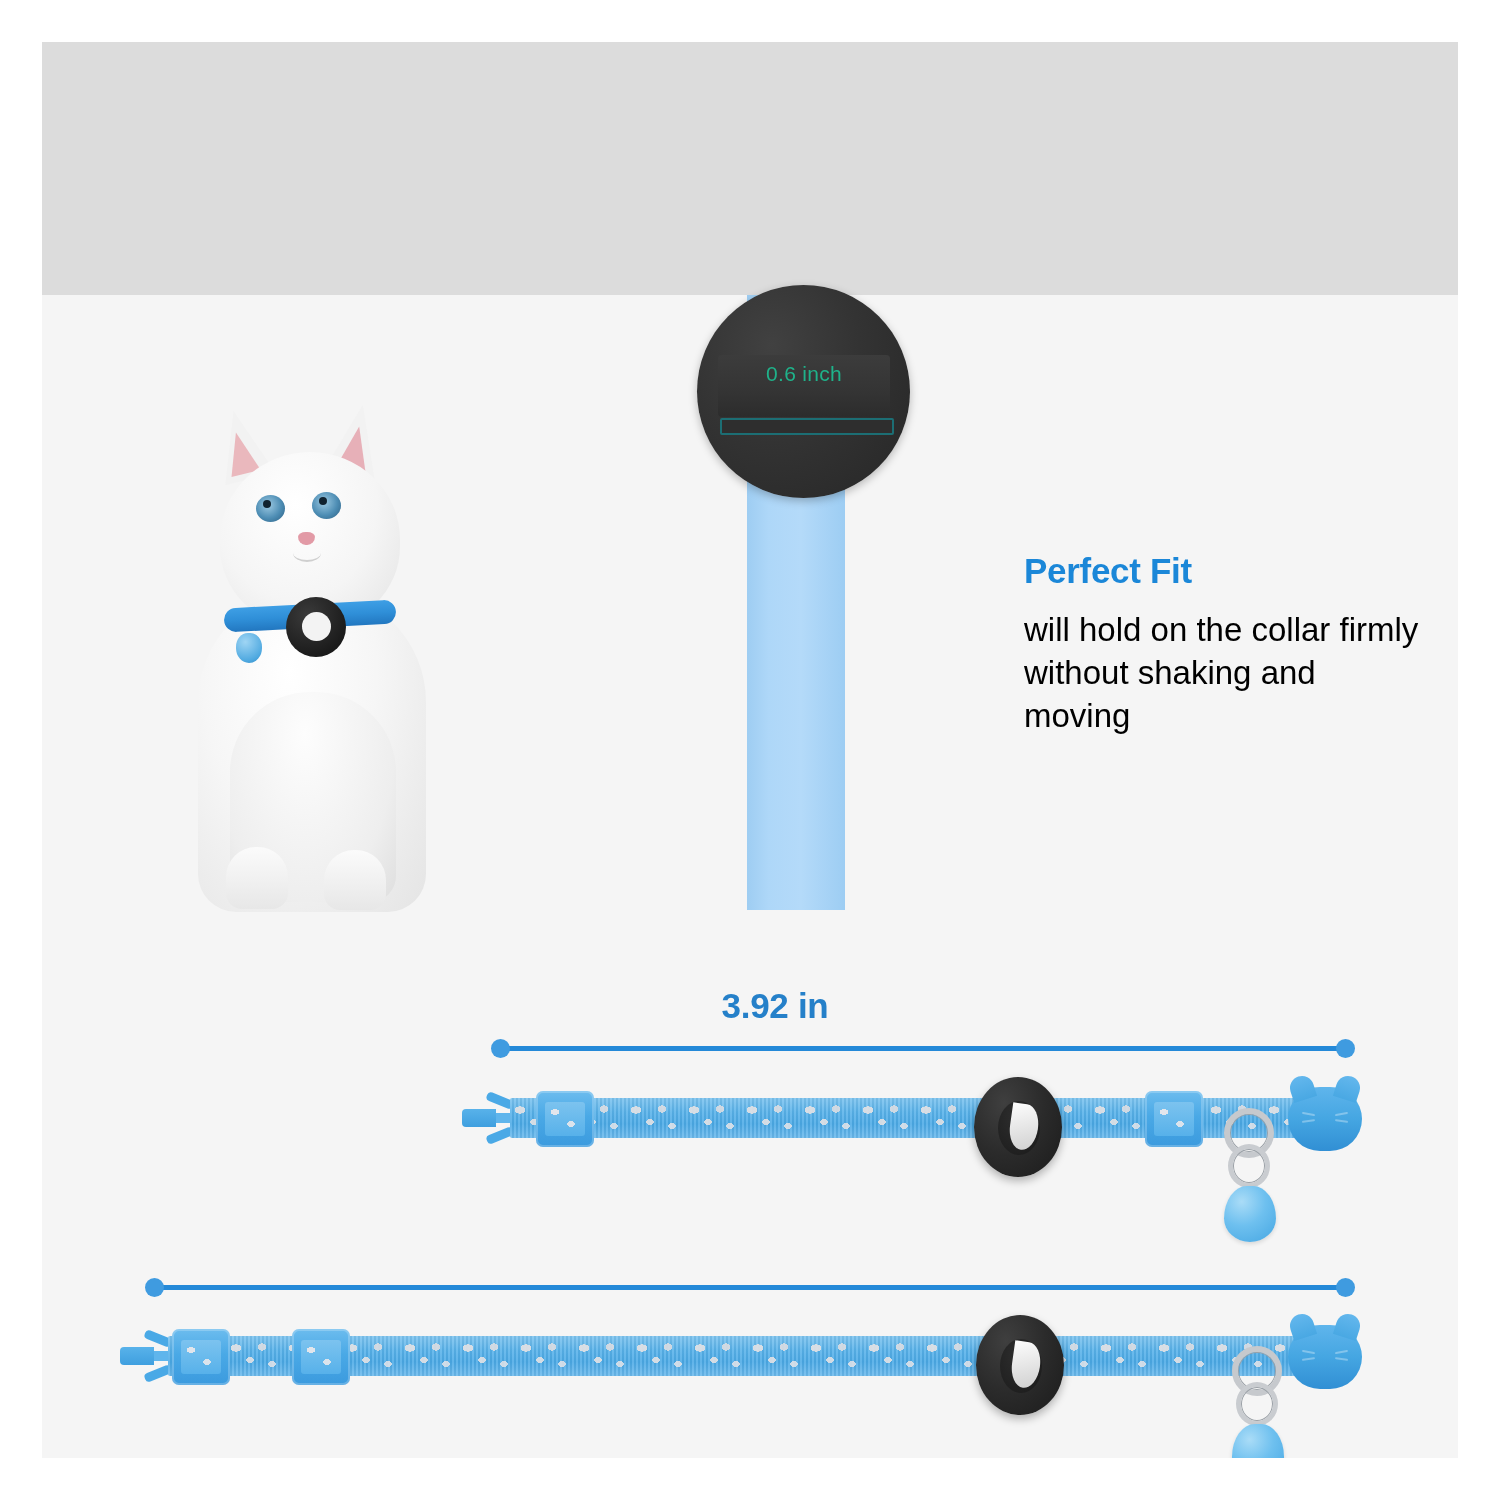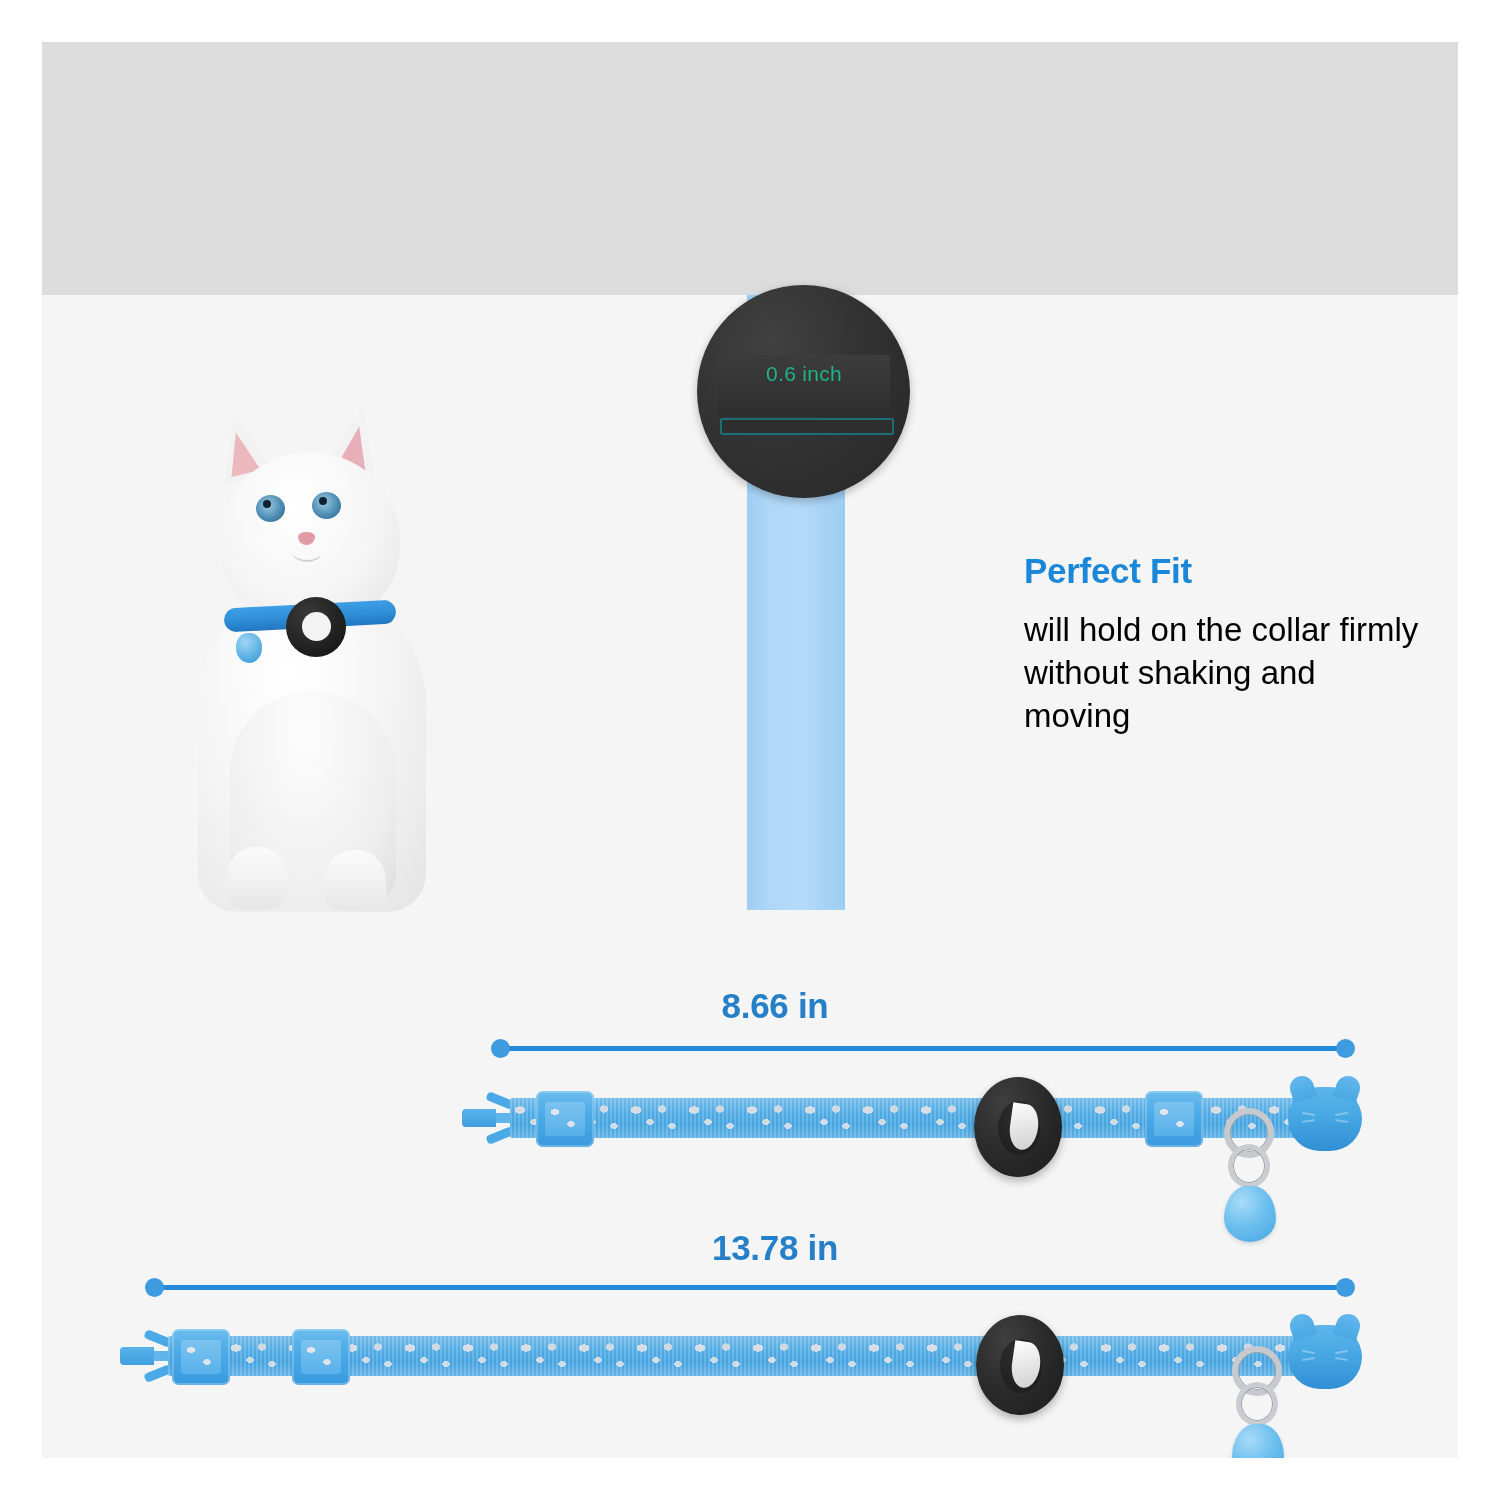--- a/index.html
+++ b/index.html
@@ -196,21 +196,21 @@
 
     <div class="vstrap"></div>
     <div class="holder-circle"></div>
     <div class="holder-slot"></div>
     <div class="slot-text">0.6 inch</div>
     <div class="slot-rule"></div>
 
     <div class="pf-head">Perfect Fit</div>
     <div class="pf-body">will hold on the collar firmly without shaking and moving</div>
 
-    <div class="mlabel" style="left:583px; top:944px; width:300px;">8.66 in</div>
+    <div class="mlabel" style="left:583px; top:944px; width:300px;">3.92 in</div>
     <div class="mline" style="left:458px; top:1004px; width:845px;"></div>
     <div class="mdot" style="left:449px; top:997px;"></div>
     <div class="mdot" style="left:1294px; top:997px;"></div>
 
     <div class="collar" style="left:420px; top:1040px; width:900px;">
       <div class="prong" style="left:0px;">
         <div class="prong-f1"></div>
         <div class="prong-f2"></div>
         <div class="prong-f3"></div>
         <div class="prong-stem"></div>
@@ -232,21 +232,20 @@
       <div class="catclasp" style="left:826px;">
         <div class="clasp-face">
           <i style="left:0;top:4px;width:13px;transform:rotate(10deg);"></i>
           <i style="left:0;top:11px;width:13px;transform:rotate(-8deg);"></i>
           <i style="right:0;top:4px;width:13px;transform:rotate(-10deg);"></i>
           <i style="right:0;top:11px;width:13px;transform:rotate(8deg);"></i>
         </div>
       </div>
     </div>
 
-    <div class="mlabel" style="left:583px; top:1186px; width:300px;">13.78 in</div>
     <div class="mline" style="left:112px; top:1243px; width:1191px;"></div>
     <div class="mdot" style="left:103px; top:1236px;"></div>
     <div class="mdot" style="left:1294px; top:1236px;"></div>
 
     <div class="collar" style="left:78px; top:1278px; width:1244px;">
       <div class="prong" style="left:0px;">
         <div class="prong-f1"></div>
         <div class="prong-f2"></div>
         <div class="prong-f3"></div>
         <div class="prong-stem"></div>

